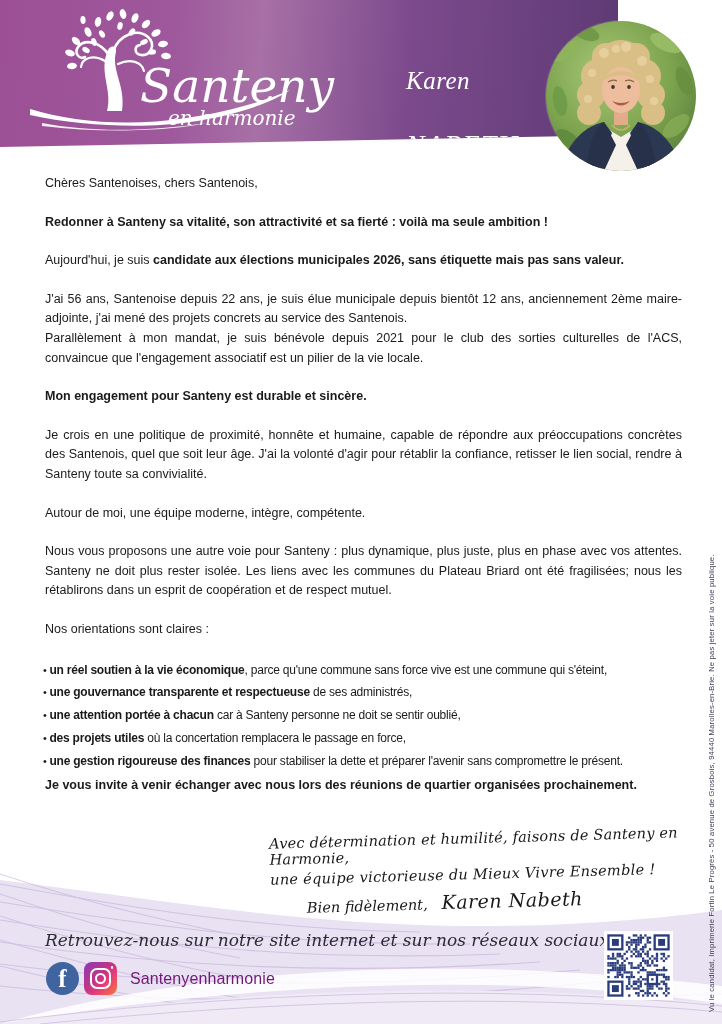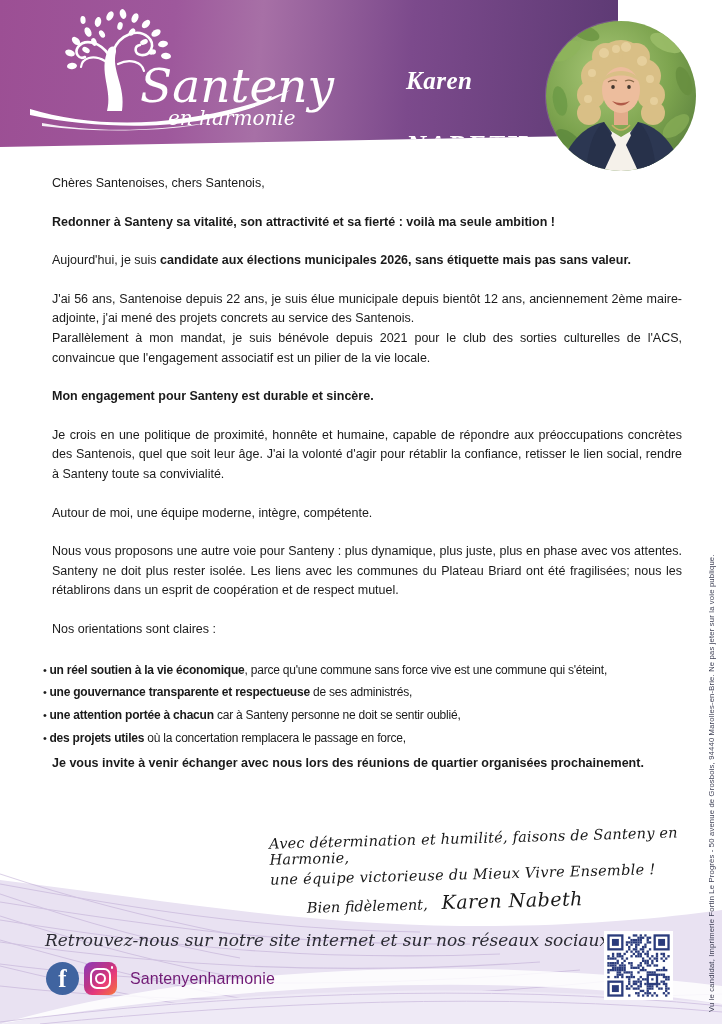--- a/index.html
+++ b/index.html
@@ -12,35 +12,35 @@
 
   
   .band {
     position:absolute; left:0; top:0; width:618px; height:147px;
     background:linear-gradient(94deg,#9c4f94 0%,#9e589c 28%,#a770a6 42%,#7c4a8c 66%,#5d3a74 100%);
     clip-path:polygon(0 0, 100% 0, 100% 92%, 0 100%);
   }
   .logo-svg { position:absolute; left:28px; top:6px; width:330px; height:136px; }
   .cand-name {
     position:absolute; left:406px; top:68px; color:#ffffff;
-    font-family:"Liberation Serif", serif; font-style:italic; line-height:1.04;font-weight:bold;
+    font-family:"Liberation Serif", serif; font-style:italic; line-height:1.04;
   }
   .cand-first { font-size:25px; letter-spacing:.5px; }
   .cand-last  { font-size:28px; letter-spacing:1.2px;margin-top:36px; }
   .photo {
     position:absolute; left:546px; top:21px; width:150px; height:150px;
     border-radius:50%; overflow:hidden; box-shadow:0 0 0 1px rgba(255,255,255,.15);
   }
 
   
   .letter {
     position:absolute; left:43px; top:174px; width:639px;
     font-size:12.5px; line-height:19.6px; text-align:justify;
   }
-  .letter p { margin:0 0 19px 9px; }
+  .letter p { margin:0 0 19px 2px; }
   .letter .b { font-weight:bold; }
   .bullets { margin:0 0 4px 0; }
   .letter p.bullet {
     margin:0; line-height:22.8px; font-size:12px; letter-spacing:-.22px;
     white-space:nowrap; text-align:left;
   }
   .bullet-marker { font-size:11px; }
 
   
   .signature {
@@ -205,20 +205,21 @@
       <p><span class="b">Mon engagement pour Santeny est durable et sincère.</span></p>
       <p><span>Je crois en une politique de proximité, honnête et humaine, capable de répondre aux préoccupations concrètes des Santenois, quel que soit leur âge. J'ai la volonté d'agir pour rétablir la confiance, retisser le lien social, rendre à Santeny toute sa convivialité.</span></p>
       <p><span>Autour de moi, une équipe moderne, intègre, compétente.</span></p>
       <p><span>Nous vous proposons une autre voie pour Santeny : plus dynamique, plus juste, plus en phase avec vos attentes. Santeny ne doit plus rester isolée. Les liens avec les communes du Plateau Briard ont été fragilisées; nous les rétablirons dans un esprit de coopération et de respect mutuel.</span></p>
       <p><span>Nos orientations sont claires :</span></p>
       <div class="bullets">
         <p class="bullet"><span class="bullet-marker">• </span><span class="b">un réel soutien à la vie économique</span><span>, parce qu'une commune sans force vive est une commune qui s'éteint,</span></p>
         <p class="bullet"><span class="bullet-marker">• </span><span class="b">une gouvernance transparente et respectueuse</span><span> de ses administrés,</span></p>
         <p class="bullet"><span class="bullet-marker">• </span><span class="b">une attention portée à chacun</span><span> car à Santeny personne ne doit se sentir oublié,</span></p>
         <p class="bullet"><span class="bullet-marker">• </span><span class="b">des projets utiles</span><span> où la concertation remplacera le passage en force,</span></p>
+        <p class="bullet"><span class="bullet-marker">• </span><span class="b">une gestion rigoureuse des finances</span><span> pour stabiliser la dette et préparer l'avenir sans compromettre le présent.</span></p>
       </div>
       <p><span class="b">Je vous invite à venir échanger avec nous lors des réunions de quartier organisées prochainement.</span></p>
     </main>
 
   <div class="signature">
     <div class="sig-l1">Avec détermination et humilité, faisons de Santeny en Harmonie,</div>
     <div class="sig-l2">une équipe victorieuse du Mieux Vivre Ensemble !</div>
     <div class="sig-l3">
       <span>Bien fidèlement,</span><span class="sig-name">Karen Nabeth</span>
     </div>

